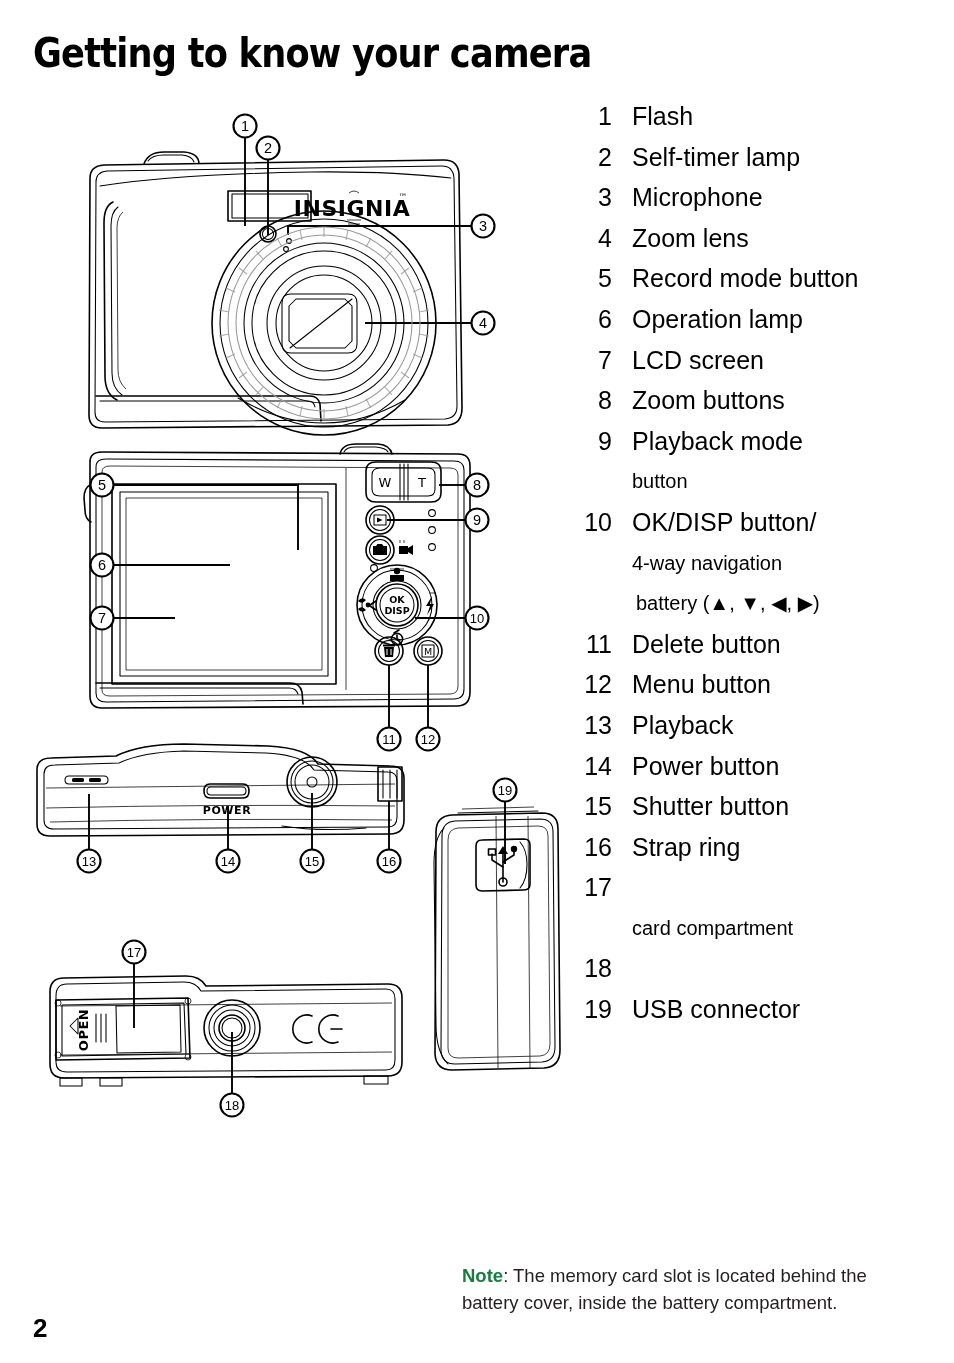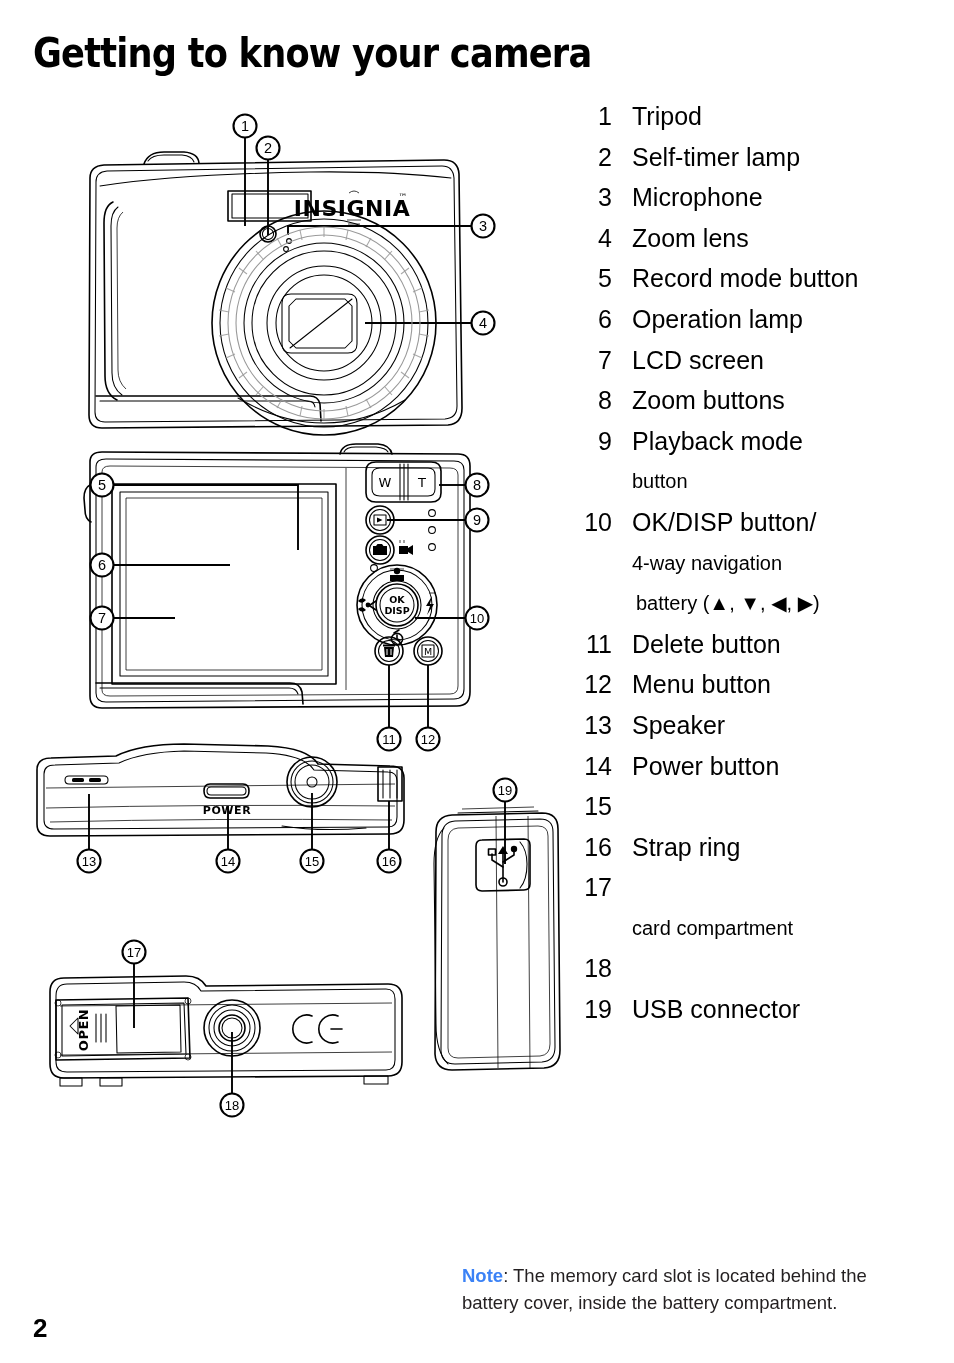--- a/index.html
+++ b/index.html
@@ -64,21 +64,21 @@
   
   #note {
     position: absolute;
     left: 462px;
     top: 1262px;
     width: 440px;
     font-size: 18.5px;
     line-height: 27px;
     color: #231f20;
   }
-  #note b { font-weight: bold; color: #3b82f6; }
+  #note b { font-weight: bold; color: #15803d; }
 
   
   #page-number {
     position: absolute;
     left: 33px;
     top: 1313px;
     font-size: 26px;
     font-weight: bold;
   }
 
@@ -490,21 +490,21 @@
   <g>
     <circle class="callout-circle" cx="85" cy="18" r="11.5"></circle>
     <text class="callout-txt narrow" x="85" y="23">19</text>
   </g>
 </svg>
 </div>
 
 <div id="legend">
     <div class="legend-row">
       <span class="legend-num">1</span>
-      <span class="legend-label">Tripod</span>
+      <span class="legend-label">Flash</span>
     </div>
     <div class="legend-row">
       <span class="legend-num">2</span>
       <span class="legend-label">Self-timer lamp</span>
     </div>
     <div class="legend-row">
       <span class="legend-num">3</span>
       <span class="legend-label">Microphone</span>
     </div>
     <div class="legend-row">
@@ -547,28 +547,29 @@
     <div class="legend-row">
       <span class="legend-num">11</span>
       <span class="legend-label">Delete button</span>
     </div>
     <div class="legend-row">
       <span class="legend-num">12</span>
       <span class="legend-label">Menu button</span>
     </div>
     <div class="legend-row">
       <span class="legend-num">13</span>
-      <span class="legend-label">Speaker</span>
+      <span class="legend-label">Playback</span>
     </div>
     <div class="legend-row">
       <span class="legend-num">14</span>
       <span class="legend-label">Power button</span>
     </div>
     <div class="legend-row">
       <span class="legend-num">15</span>
+      <span class="legend-label">Shutter button</span>
     </div>
     <div class="legend-row">
       <span class="legend-num">16</span>
       <span class="legend-label">Strap ring</span>
     </div>
     <div class="legend-row">
       <span class="legend-num">17</span>
     </div>
     <div class="legend-row">
       <span class="legend-cont">card compartment</span>

